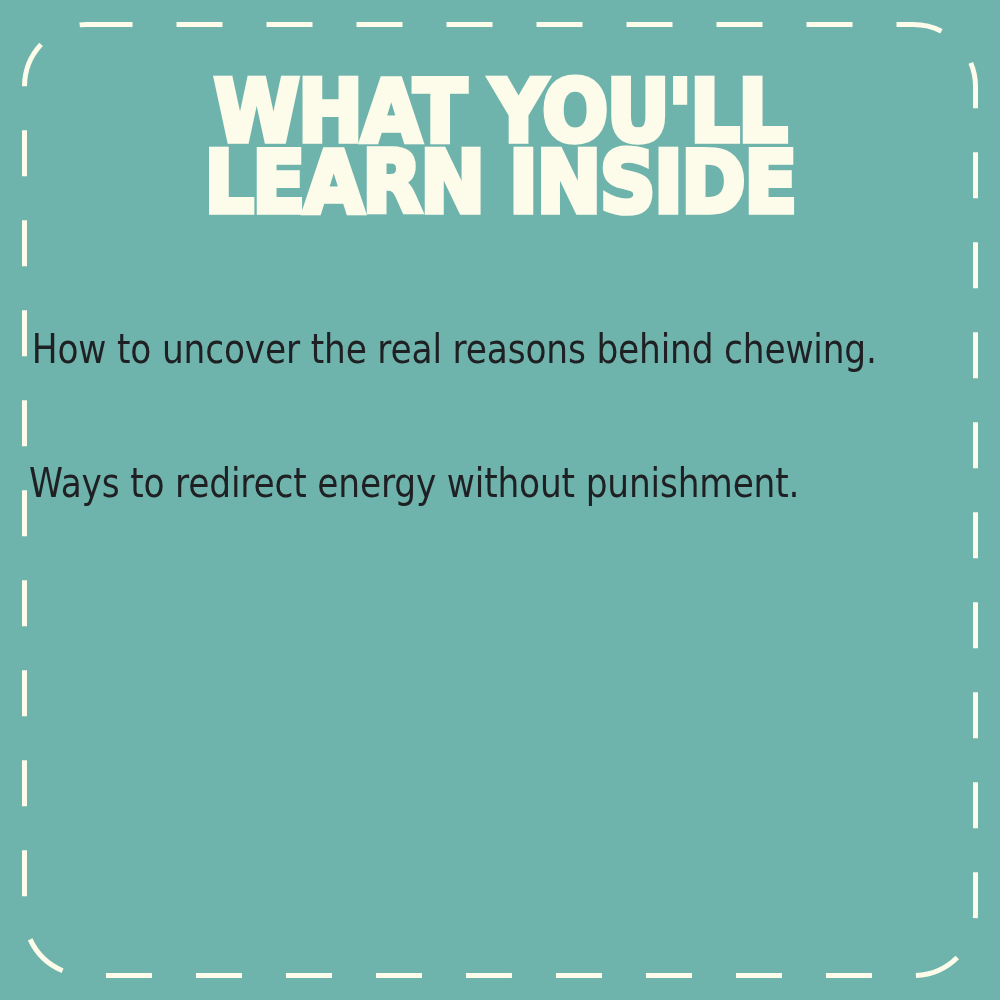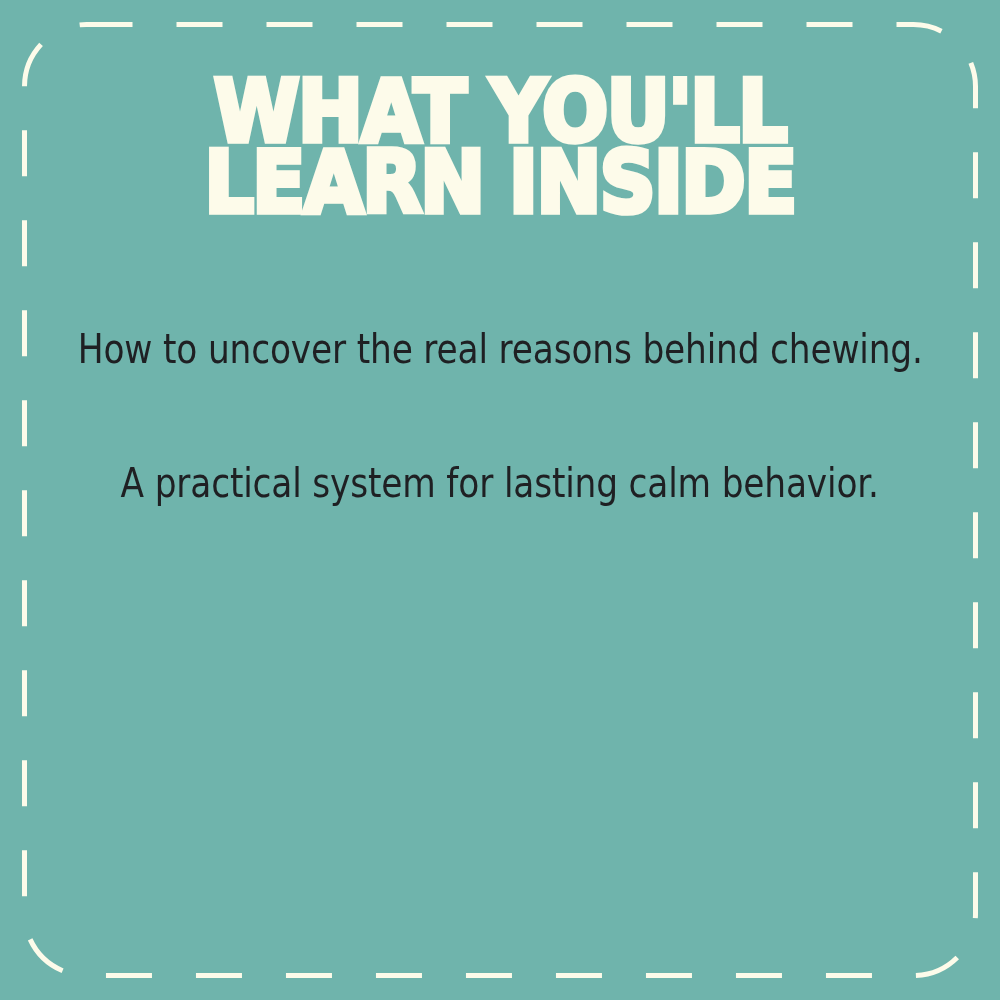--- a/index.html
+++ b/index.html
@@ -56,21 +56,21 @@
   #points {
     position: absolute;
     left: 0;
     top: 281px;
     width: 1000px;
   }
   .point-row {
     height: 134px;
     display: flex;
     align-items: center;
-    justify-content: center;
+    justify-content: flex-start;
   }
   .point-text {
     color: #1f2023;
     font-family: "DejaVu Sans", sans-serif;
     font-weight: 400;
     font-size: 37px;
     letter-spacing: -0.2px;
     white-space: nowrap;
     transform: scaleX(0.93) scaleY(1.12);
     transform-origin: center center;
@@ -88,17 +88,17 @@
   <div id="heading">
     <span class="head-line" id="head-line-1">WHAT YOU'LL</span>
     <span class="head-line" id="head-line-2">LEARN INSIDE</span>
   </div>
 
   <div id="points">
     <div class="point-row">
       <span class="point-text">How to uncover the real reasons behind chewing.</span>
     </div>
     <div class="point-row">
-      <span class="point-text">A practical system for lasting calm behavior.</span>
+      <span class="point-text">Ways to redirect energy without punishment.</span>
     </div>
   </div>
 
 </div>
 
 </body></html>

